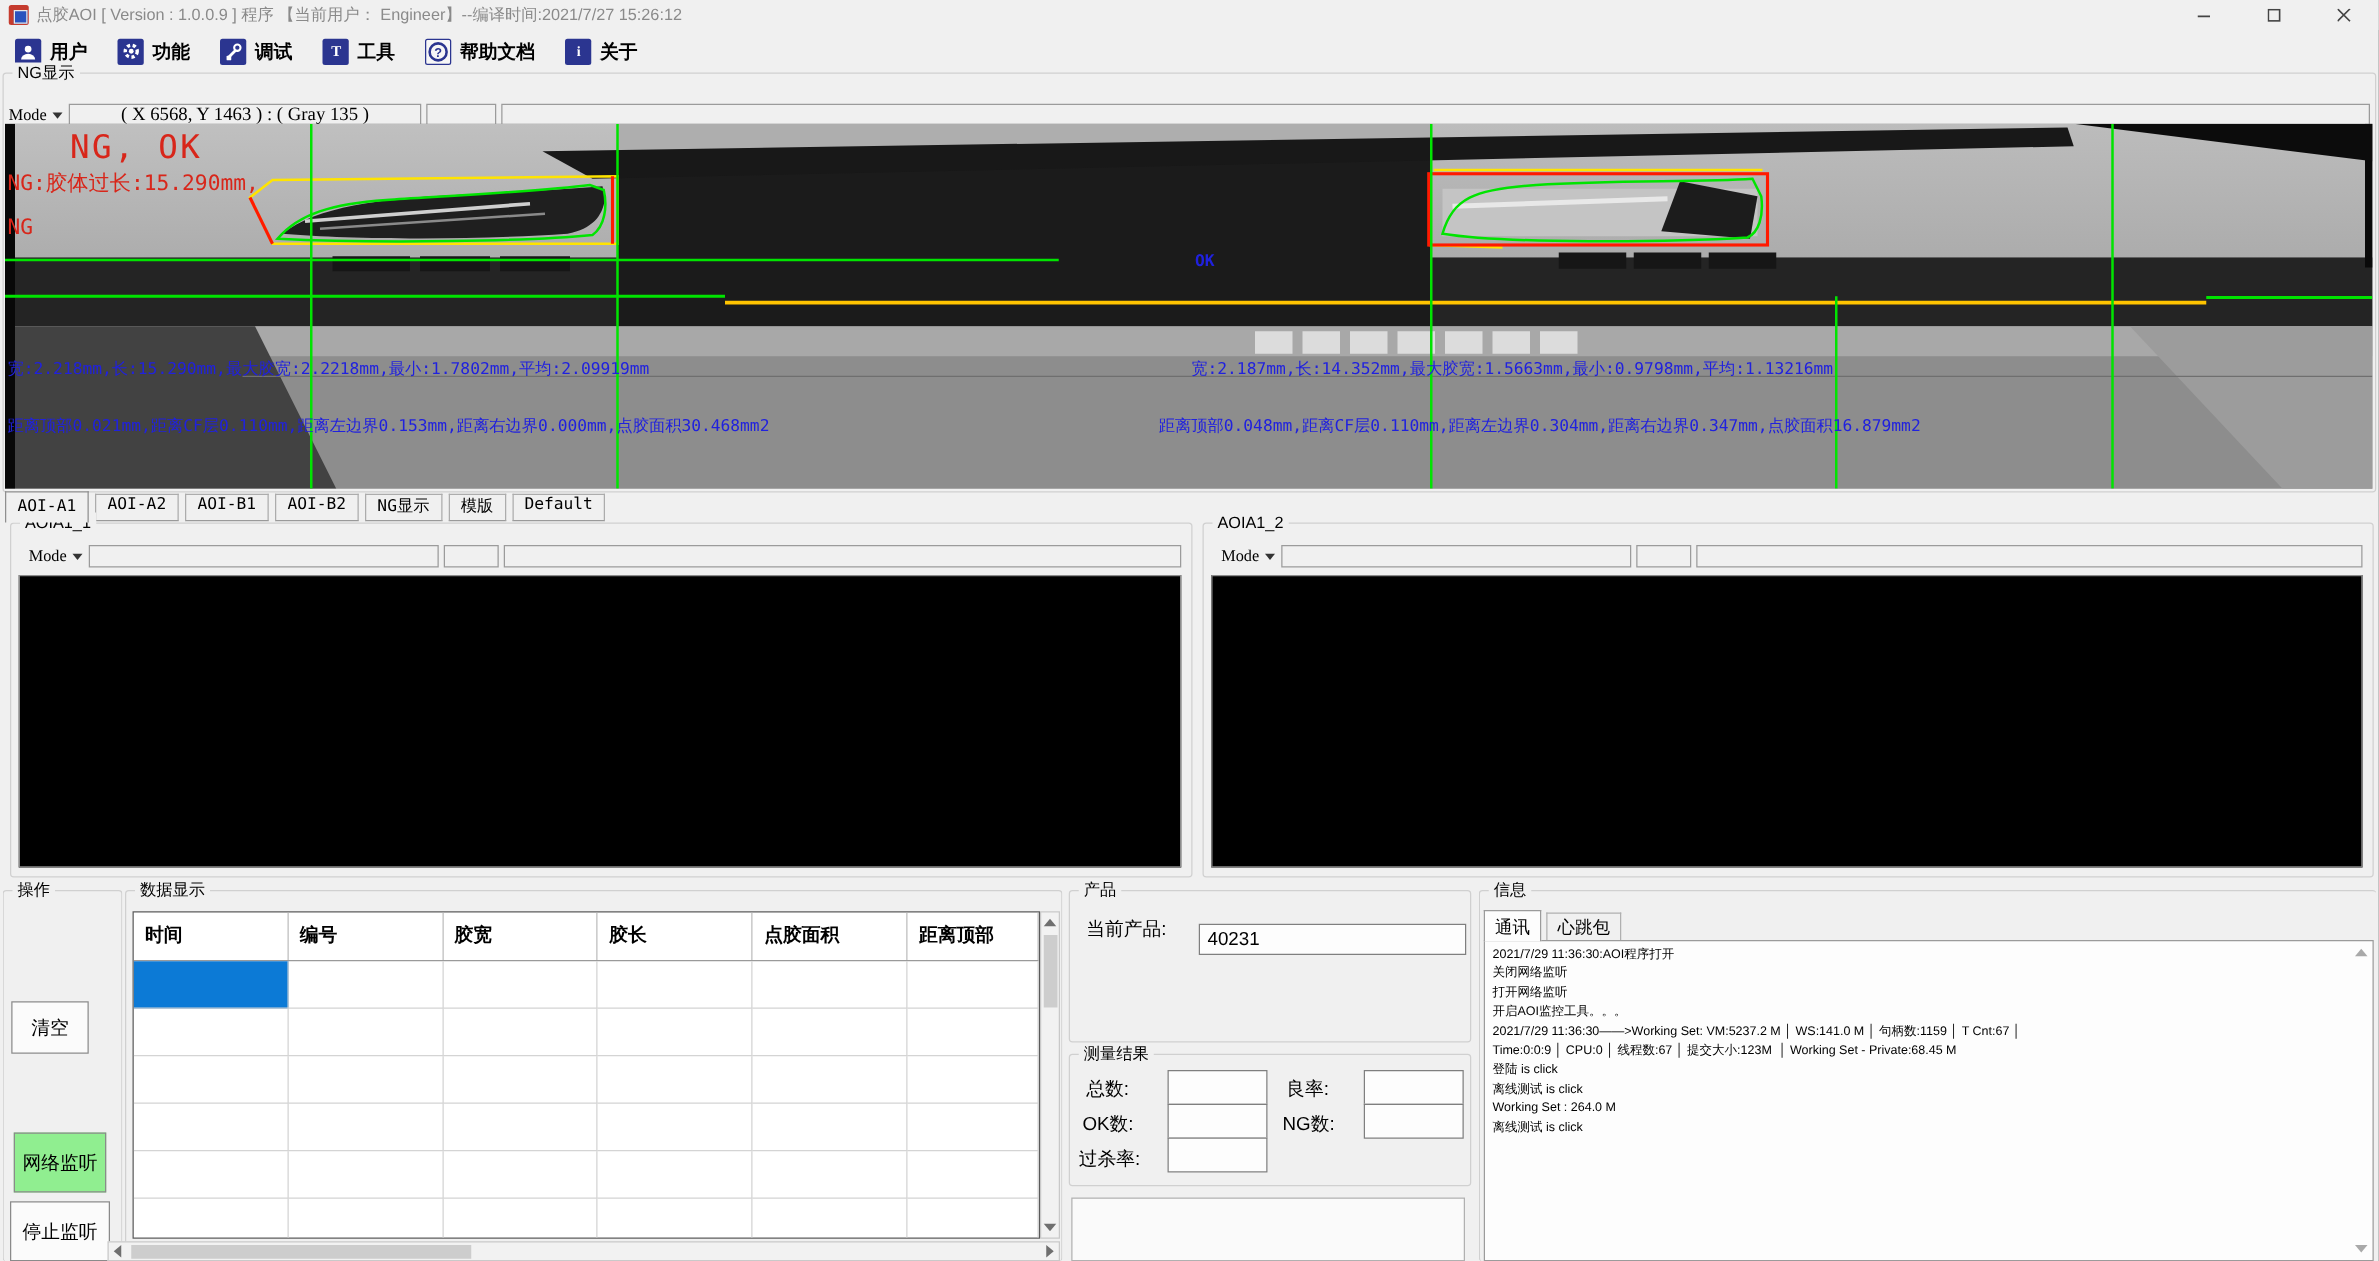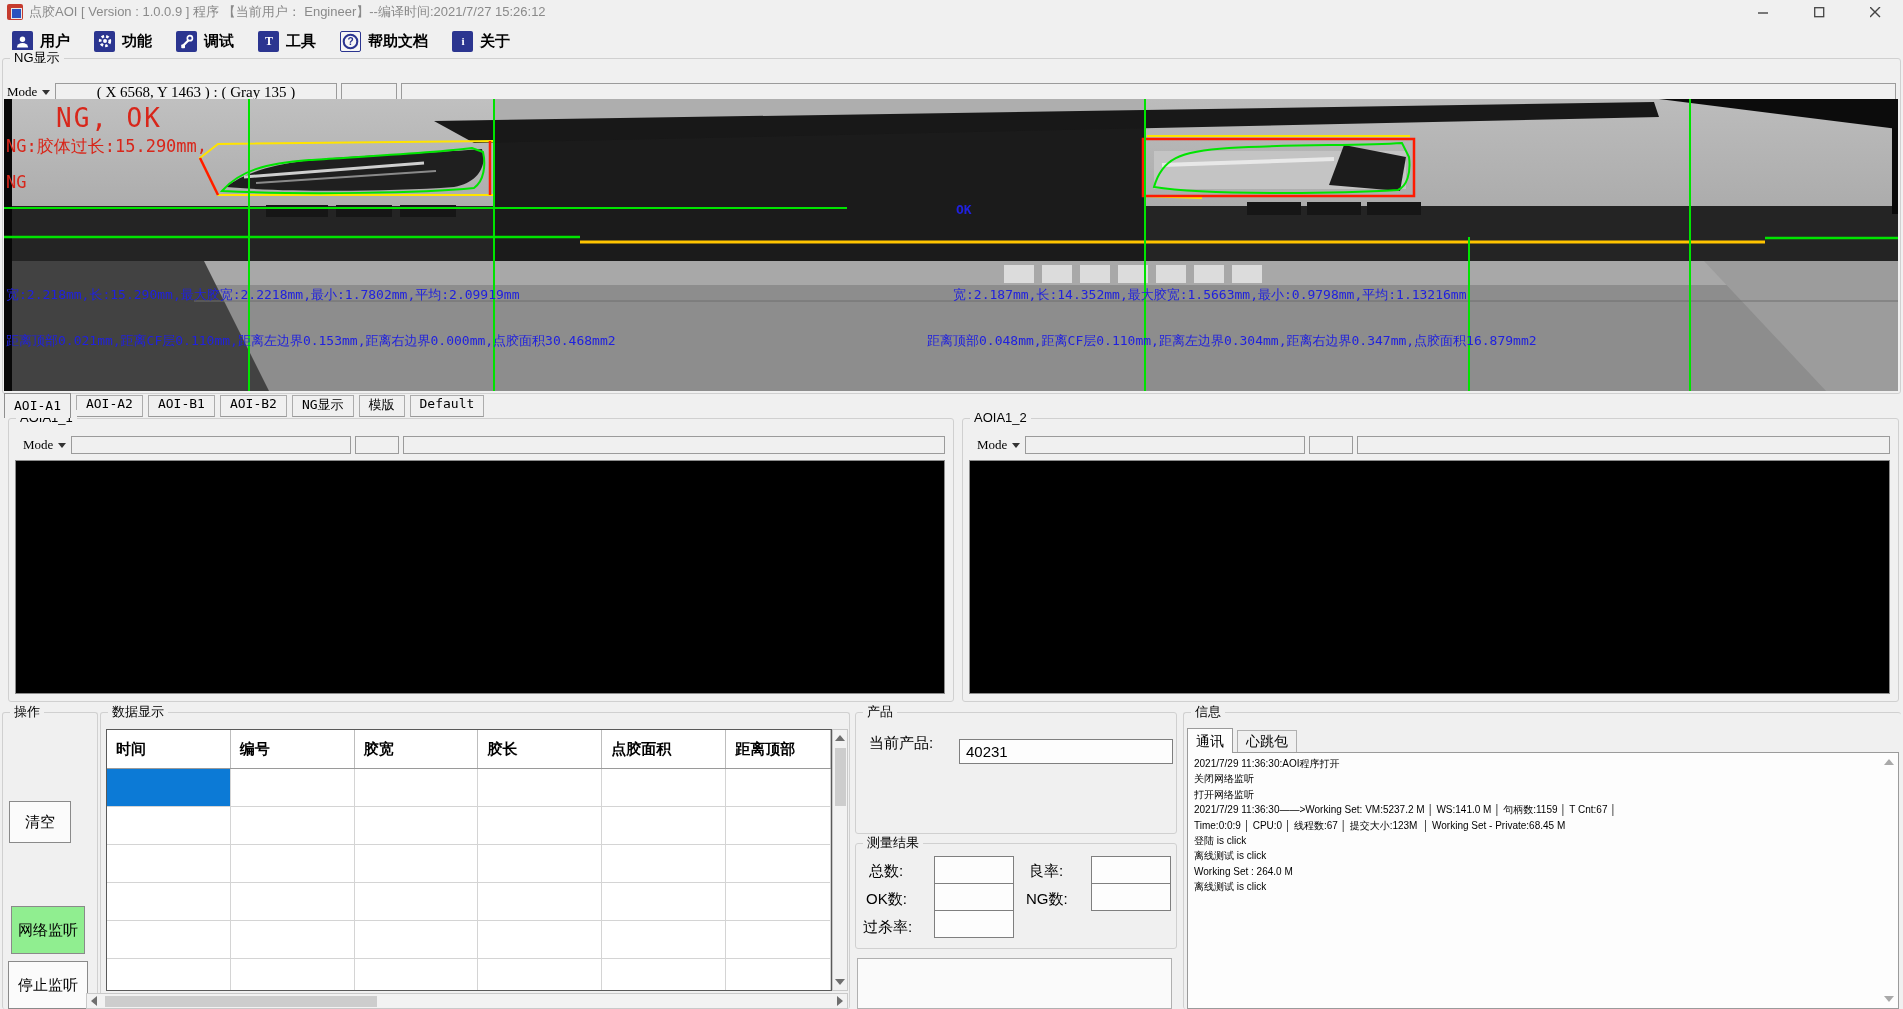--- a/index.html
+++ b/index.html
@@ -377,20 +377,21 @@
 
     <div class="itab active">通讯</div>
         <div class="itab">心跳包</div>
       </div>
     <div class="logbox" style="left:3px;top:39px;width:712px;height:257px;">
       <div style="padding:3px 6px;">
 
       <div class="logline">2021/7/29 11:36:30:AOI程序打开</div>
           <div class="logline">关闭网络监听</div>
           <div class="logline">打开网络监听</div>
+          <div class="logline">开启AOI监控工具。。。</div>
           <div class="logline">2021/7/29 11:36:30——&gt;Working Set: VM:5237.2 M │ WS:141.0 M │ 句柄数:1159 │ T Cnt:67 │</div>
           <div class="logline">Time:0:0:9 │ CPU:0 │ 线程数:67 │ 提交大小:123M  │ Working Set - Private:68.45 M</div>
           <div class="logline">登陆 is click</div>
           <div class="logline">离线测试 is click</div>
           <div class="logline">Working Set : 264.0 M</div>
           <div class="logline">离线测试 is click</div>
         </div>
       <span class="arrow a-up" style="right:4px;top:6px;border-bottom-color:#a9a9a9;"></span>
       <span class="arrow a-down" style="right:4px;bottom:6px;border-top-color:#a9a9a9;"></span>
     </div>

